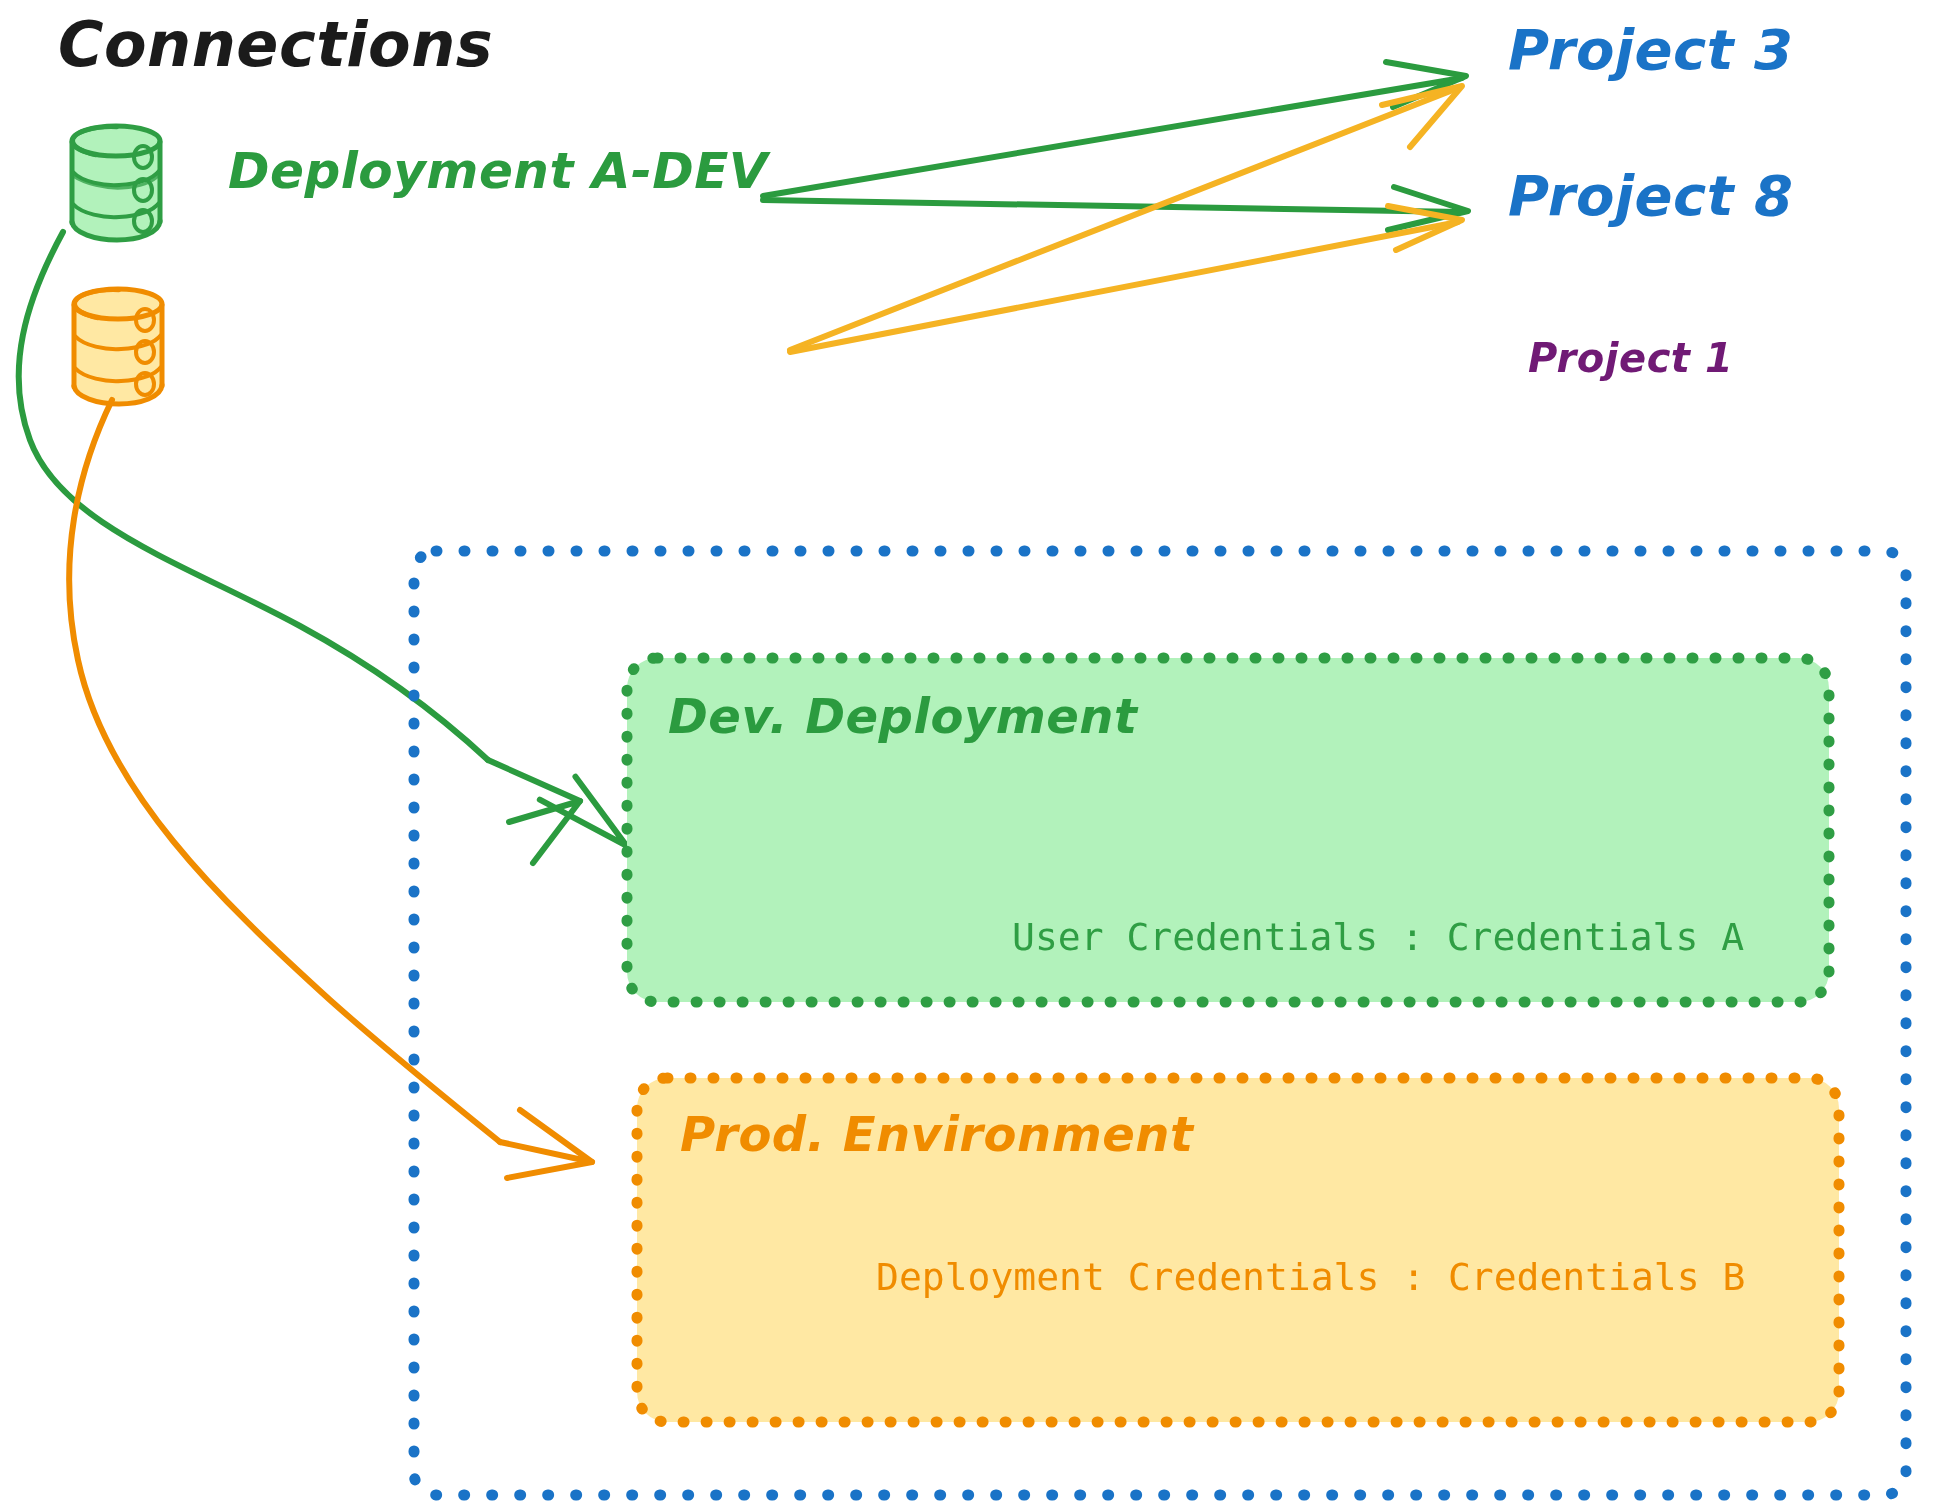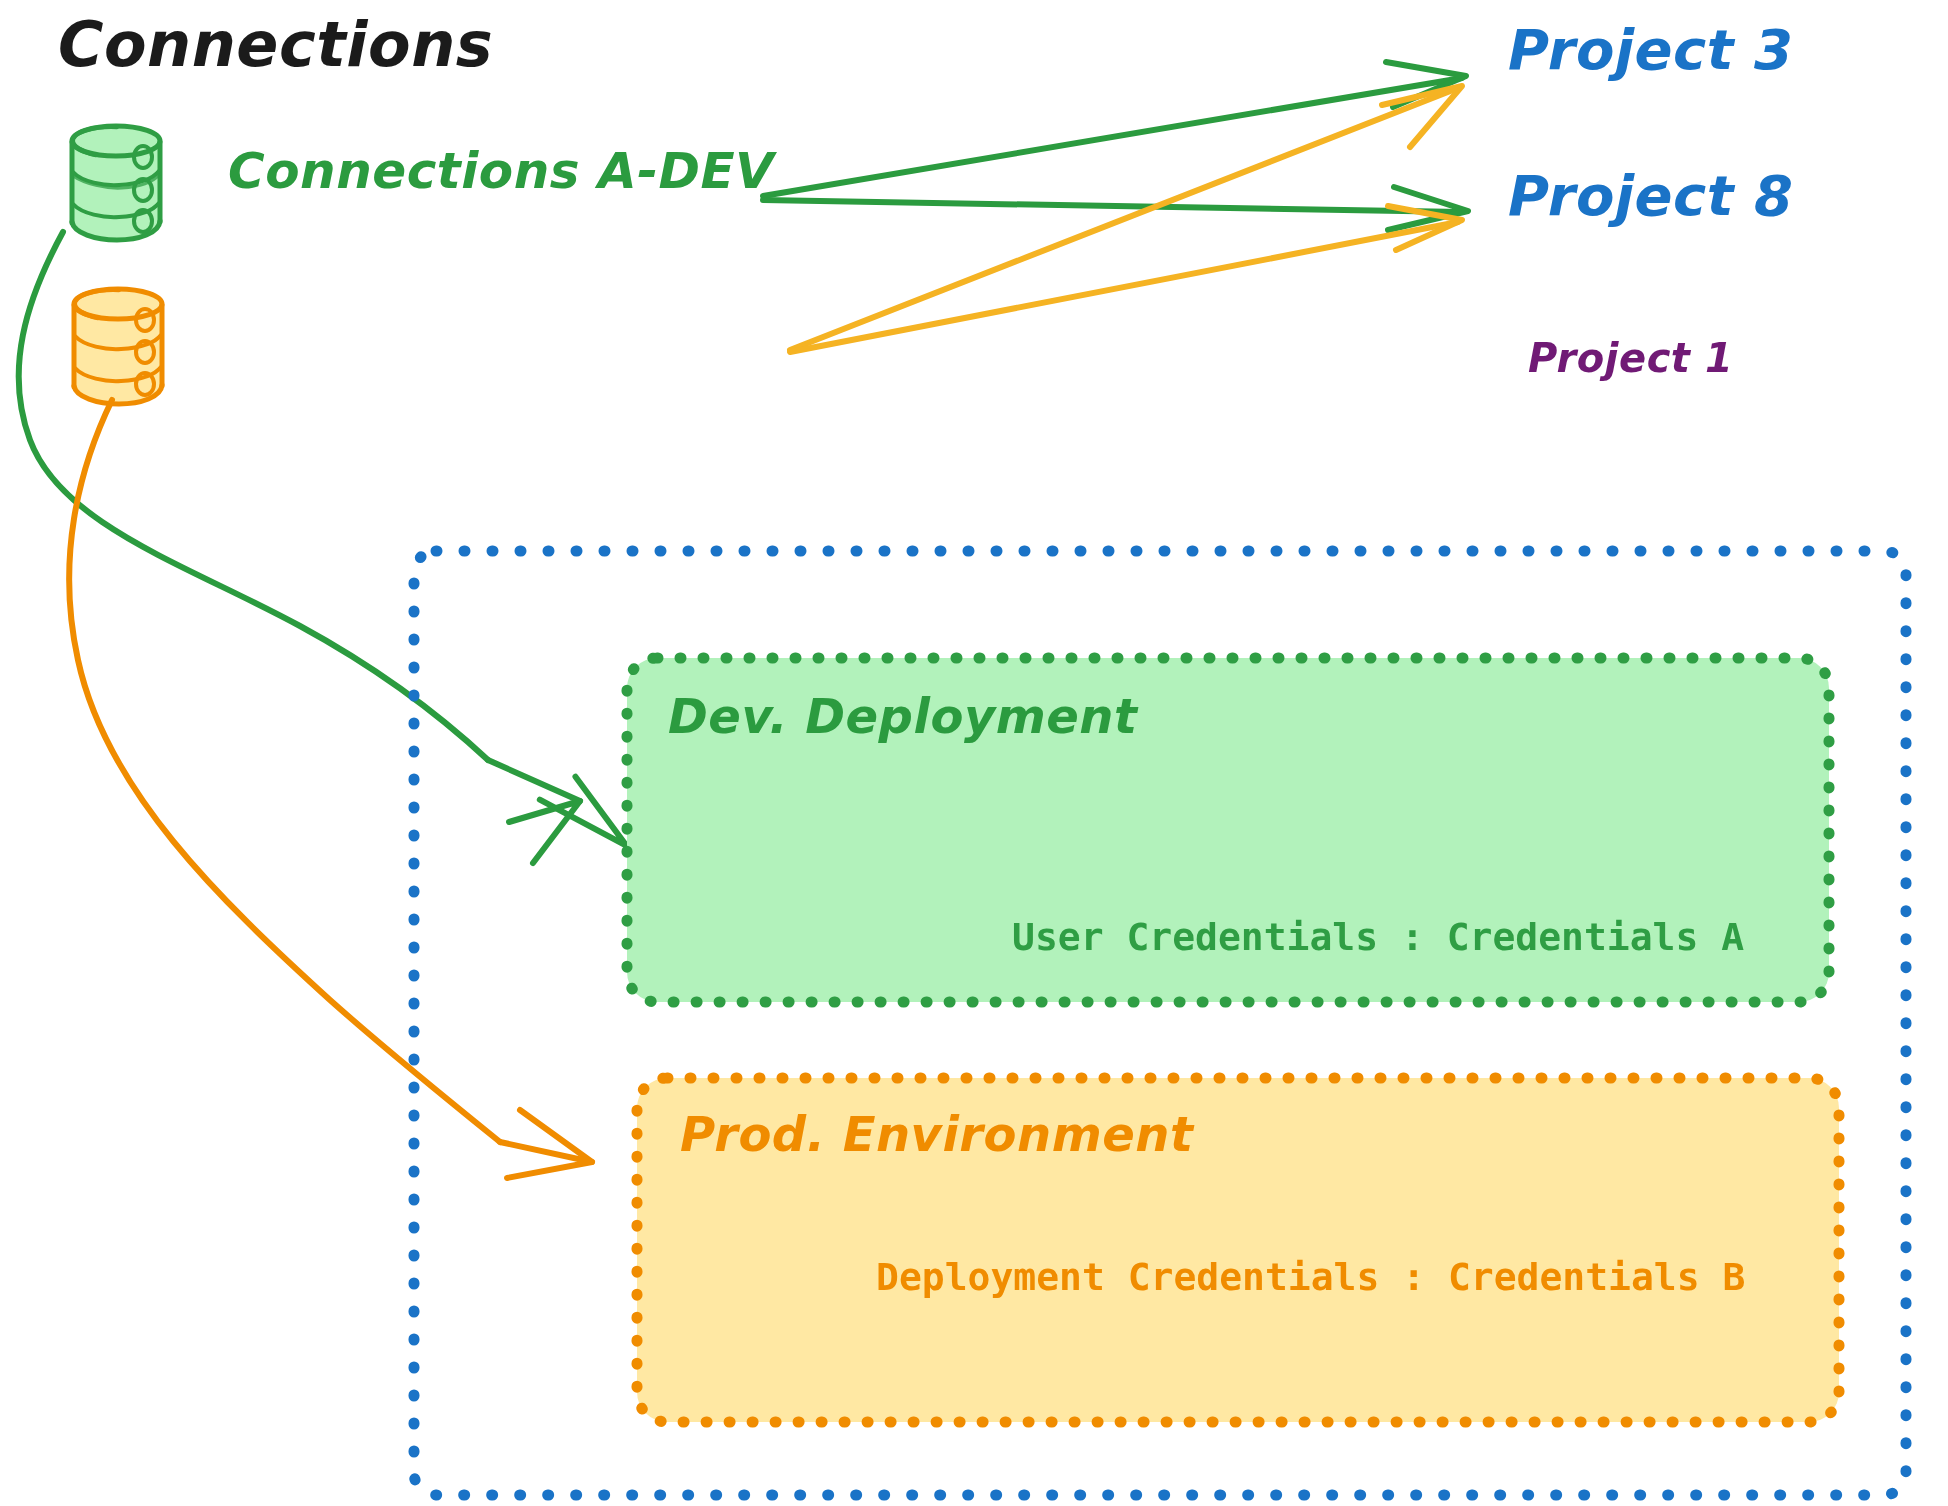--- a/index.html
+++ b/index.html
@@ -31,21 +31,21 @@
   }
   
   .hand {
     font-family: "DejaVu Sans", sans-serif;
     font-style: italic;
     font-weight: 700;
     letter-spacing: 0.5px;
   }
   .mono {
     font-family: "DejaVu Sans Mono", monospace;
-    font-weight: 700;
+    font-weight: 400;
     letter-spacing: 0px;
   }
 
   #title-connections {
     left: 58px;
     top: 14px;
     font-size: 62px;
     color: #1b1b1b;
   }
   #label-conn-a {
@@ -180,21 +180,21 @@
 
     <rect x="627" y="658" width="1202" height="344" rx="30" ry="30" fill="#b2f2bb" stroke="none"></rect>
     <rect x="627" y="658" width="1202" height="344" rx="30" ry="30" fill="none" stroke="#2f9e44" stroke-width="11" stroke-linecap="round" stroke-dasharray="1 22"></rect>
 
     <rect x="637" y="1078" width="1202" height="344" rx="30" ry="30" fill="#ffe8a3" stroke="none"></rect>
     <rect x="637" y="1078" width="1202" height="344" rx="30" ry="30" fill="none" stroke="#f08c00" stroke-width="11" stroke-linecap="round" stroke-dasharray="1 22"></rect>
   </svg>
 
   <div class="lbl hand" id="title-connections">Connections</div>
 
-  <div class="lbl hand" id="label-conn-a">Connections A-DEV</div>
+  <div class="lbl hand" id="label-conn-a">Deployment A-DEV</div>
 
 
   <div class="lbl hand" id="label-project-3">Project 3</div>
 
   <div class="lbl hand" id="label-project-2">Project 8</div>
 
   <div class="lbl hand" id="label-project-1">Project 1</div>
 
   <div class="lbl hand" id="label-dev-env">Dev. Deployment</div>
 

